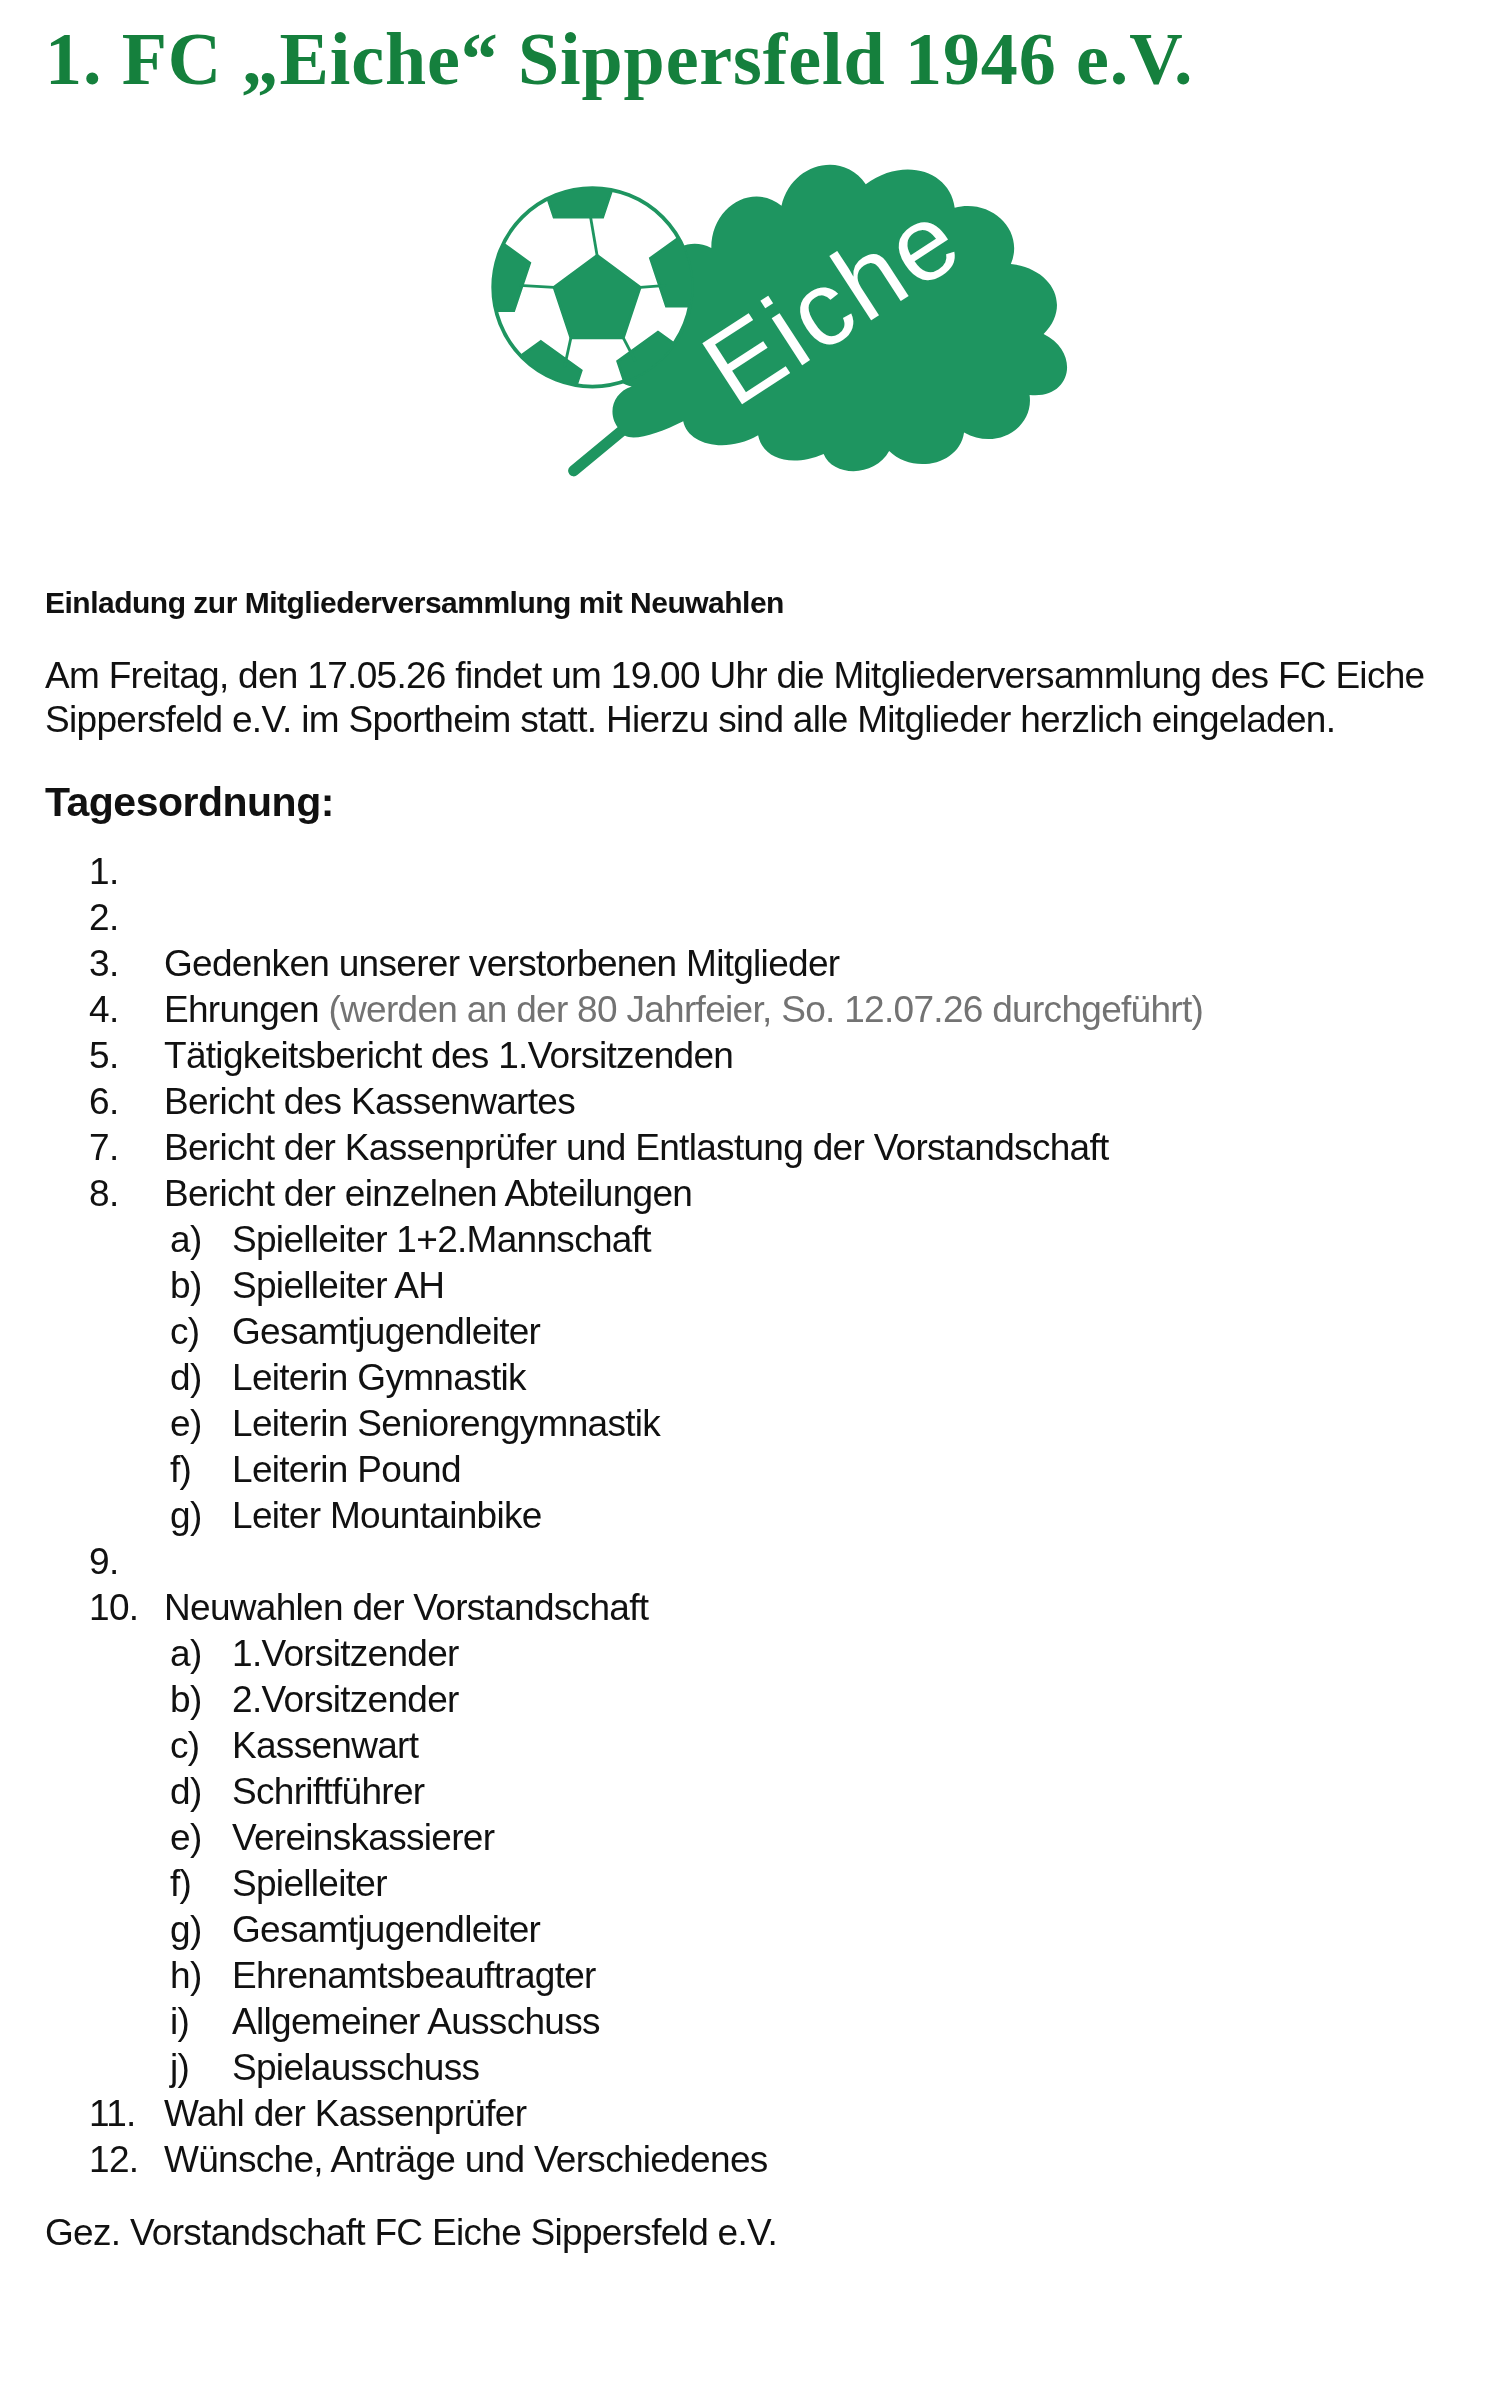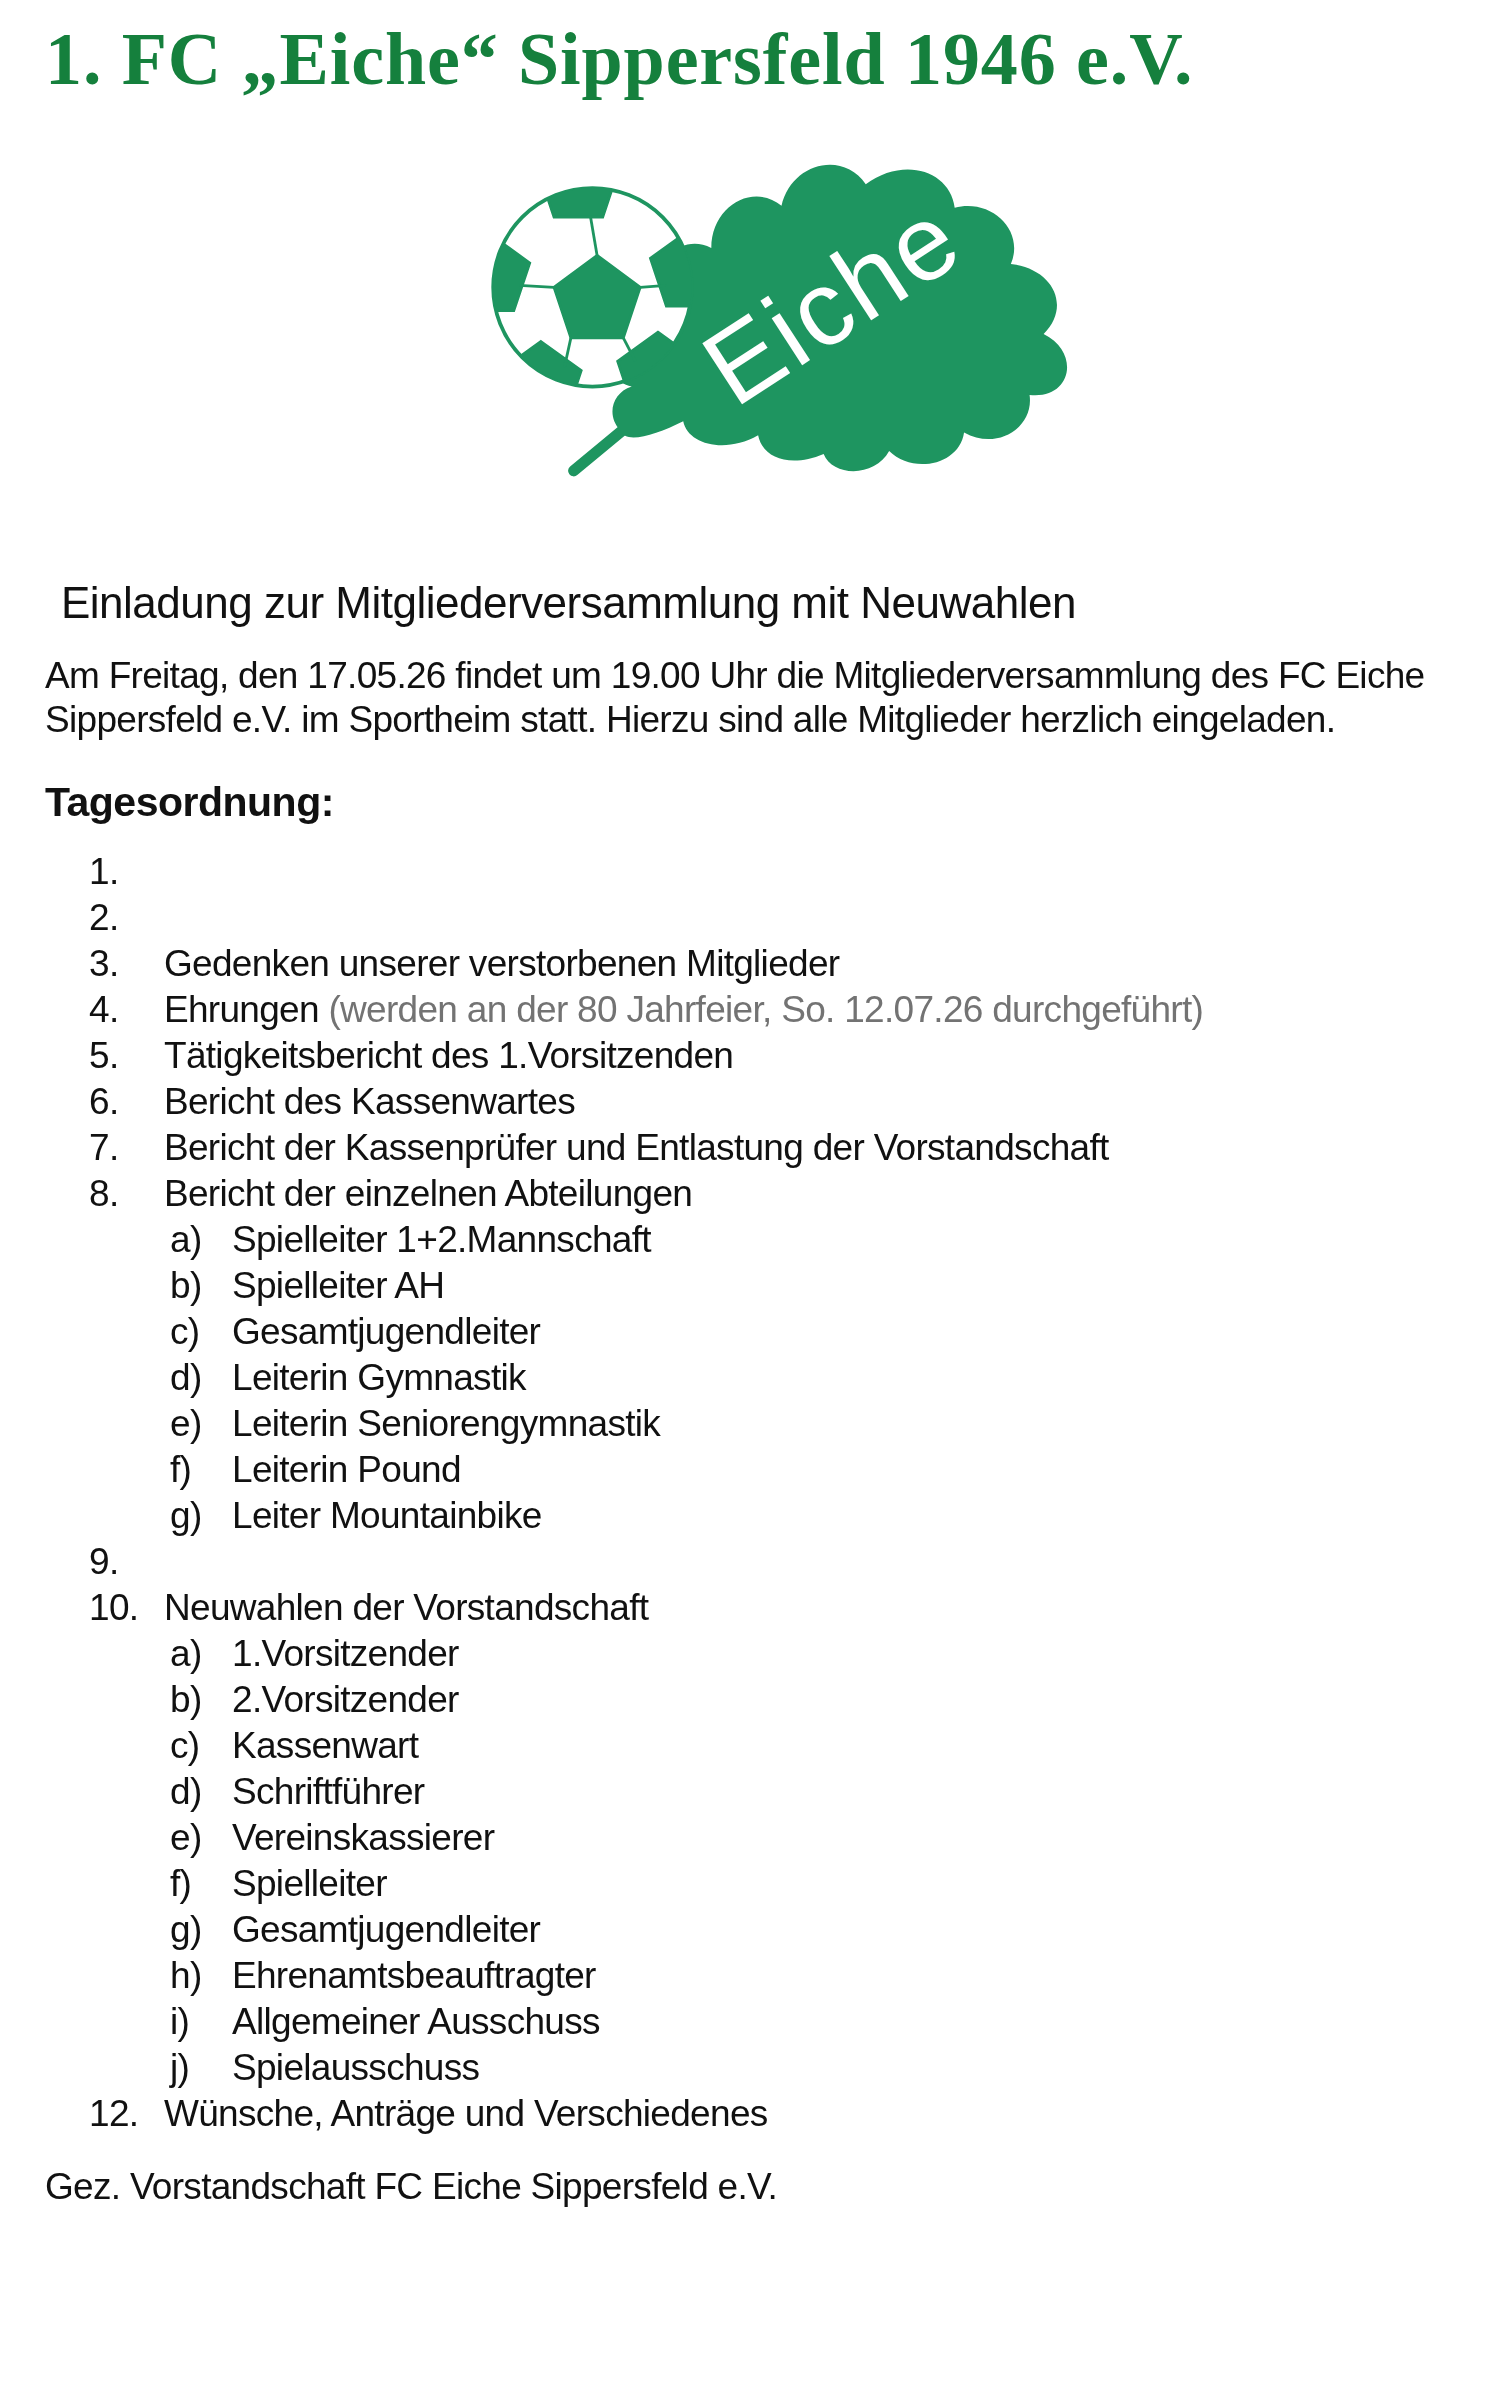--- a/index.html
+++ b/index.html
@@ -23,23 +23,23 @@
   }
 
   .logo-wrap{
     margin-top:43px;
     width:100%;
     text-align:center;
   }
   .logo-wrap svg{transform:translateX(33px);}
 
   .invite-heading{
-    margin:94px 0 0 16px;
-    font-size:44px;
-    font-weight:normal;
+    margin:94px 0 0 0;
+    font-size:30px;
+    font-weight:bold;
     line-height:47px;
     letter-spacing:-0.5px;
     white-space:nowrap;
   }
   .intro{
     margin-top:28px;
     font-size:37px;
     line-height:44px;
     letter-spacing:-0.7px;
     white-space:nowrap;
@@ -252,20 +252,24 @@
       </div>
       <div class="arow subrow">
         <span class="subnum">i)</span>
         <span class="atext">Allgemeiner Ausschuss</span>
       </div>
       <div class="arow subrow">
         <span class="subnum">j)</span>
         <span class="atext">Spielausschuss</span>
       </div>
       <div class="arow row">
+        <span class="num">11.</span>
+        <span class="atext">Wahl der Kassenprüfer</span>
+      </div>
+      <div class="arow row">
         <span class="num">12.</span>
         <span class="atext">Wünsche, Anträge und Verschiedenes</span>
       </div>
     </div>
 
 
   <div class="signature">Gez. Vorstandschaft FC Eiche Sippersfeld e.V.</div>
 
 </div>
 

